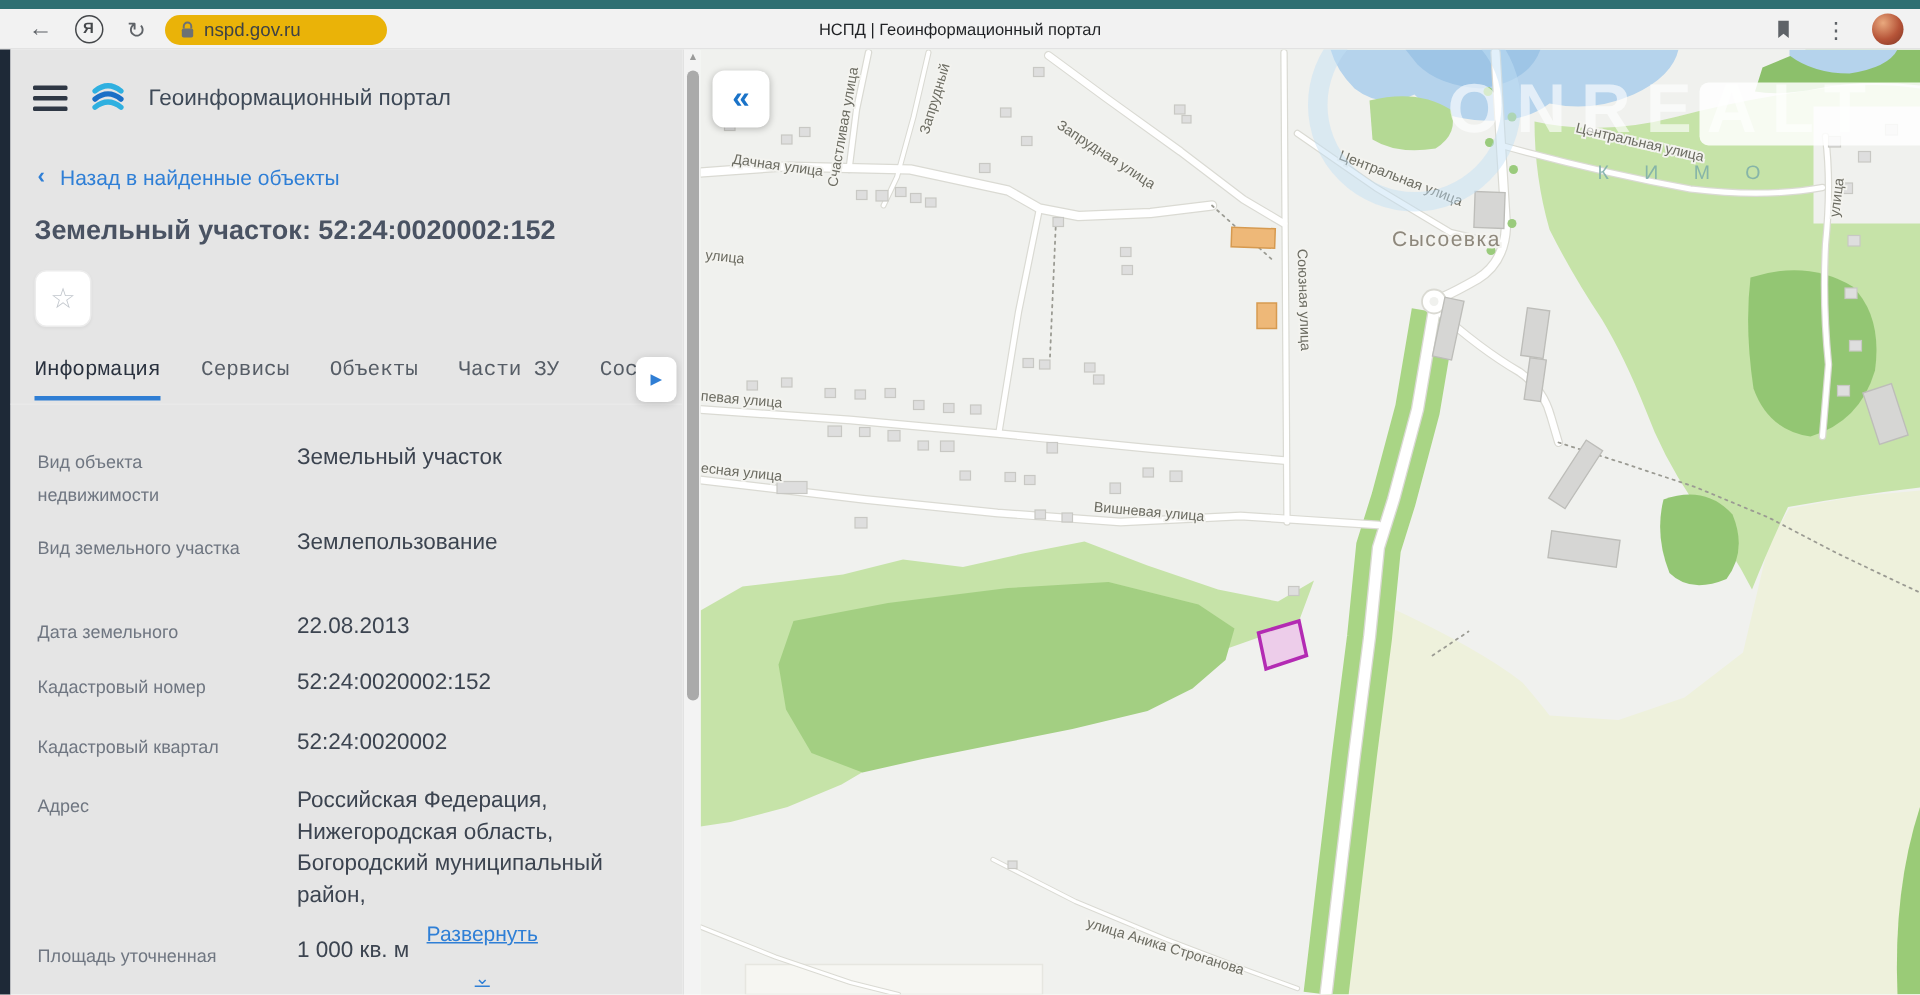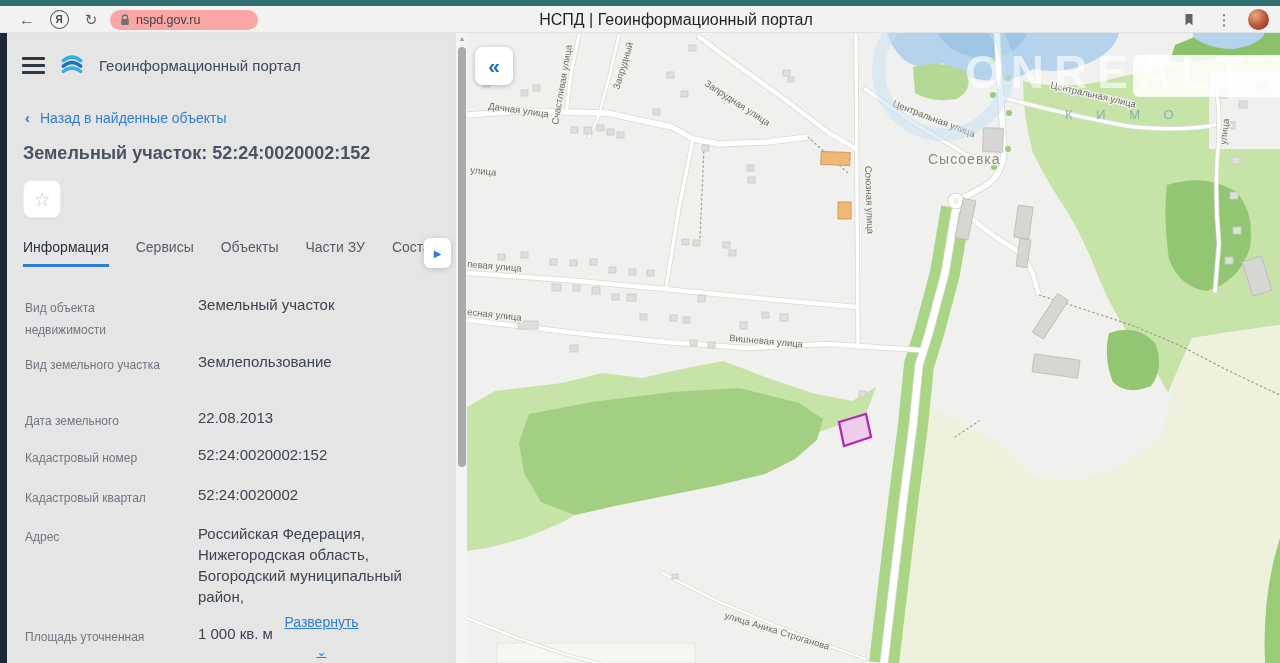--- a/index.html
+++ b/index.html
@@ -10,25 +10,25 @@
   .win-strip { position:absolute; left:0; top:0; width:1280px; height:6px; background:#2f6f72; }
   .toolbar { position:absolute; left:0; top:6px; width:1280px; height:27px; background:#f2f2f2;
     border-bottom:1px solid #e2e2e2; }
   .tb-ic { position:absolute; top:0; height:27px; display:flex; align-items:center; justify-content:center;
     color:#5f6368; font-size:15px; cursor:pointer; }
   .back-ic { left:16px; width:22px; font-size:16px; }
   .ya-ic { left:47px; width:24px; }
   .ya-circle { width:19px; height:19px; border:1.6px solid #44474a; border-radius:50%;
     display:flex; align-items:center; justify-content:center; font-size:10px; color:#44474a; font-weight:bold; }
   .rf-ic { left:80px; width:22px; font-size:15px; }
-  .url-pill { position:absolute; left:110px; top:3.5px; height:20px; width:148px; background:#fca5a5;
+  .url-pill { position:absolute; left:110px; top:3.5px; height:20px; width:148px; background:#eab308;
     border-radius:11px; display:flex; align-items:center; padding:0 10px; gap:6px; }
   .url-txt { font-size:12.5px; color:#3f4245; }
   .tab-title { position:absolute; left:50%; top:0; height:27px; transform:translateX(-50%);
-    display:flex; align-items:center; font-size:16px; color:#1f2124;margin-left:36px; }
+    display:flex; align-items:center; font-size:11px; color:#1f2124; }
   .bm-ic { left:1178px; width:22px; }
   .kebab-ic { left:1214px; width:20px; font-size:15px; letter-spacing:0; }
   .avatar { position:absolute; left:1248px; top:3px; width:21px; height:21px; border-radius:50%;
     background:radial-gradient(circle at 35% 30%, #e9a97e, #b65438 55%, #7d3423); }
 
   .content { position:absolute; left:0; top:33px; width:1280px; height:630px; }
   .edge-strip { position:absolute; left:0; top:0; width:7px; height:630px; background:#1e2937; }
 
   
   .panel { position:absolute; left:7px; top:0; width:448px; height:630px; background:#e5e5e5; overflow:hidden; }
@@ -37,21 +37,21 @@
   .burger span { display:block; height:3px; background:#2e3744; border-radius:1px; }
   .app-title { font-size:15px; color:#3e4957; }
   .back-row { position:absolute; left:18px; top:76px; display:flex; align-items:center; gap:10px;
     color:#2f7fd6; font-size:14px; cursor:pointer; }
   .back-chев { font-size:15px; font-weight:bold; }
   .page-title { position:absolute; left:16px; top:110px; font-size:18px; color:#4a5363; font-weight:700; }
   .star-btn { position:absolute; left:16px; top:147px; width:38px; height:38px; border:1px solid #ececec;
     border-radius:8px; display:flex; align-items:center; justify-content:center; font-size:19px; color:#c2c7cd;
     cursor:pointer; background:#fff; box-shadow:0 1px 2px rgba(0,0,0,.04); }
 
-  .tabs { position:absolute; left:16px; top:206px; display:flex; gap:27px; }
+  .tabs { position:absolute; left:16px; top:206px; display:flex; gap:27px;font-family:Liberation Mono, monospace; }
   .tab { font-size:14px; color:#565d66; padding-bottom:9px; cursor:pointer; white-space:nowrap; }
   .tab.active { color:#29313e; border-bottom:3px solid #2f7ed4; }
   .tabs-divider { position:absolute; left:0; top:236px; width:448px; height:1px; background:#e9e9e9; }
   .tab-scroll-btn { position:absolute; left:417px; top:205px; width:27px; height:30px; background:#fff;
     border-radius:6px; box-shadow:0 1px 6px rgba(0,0,0,.18); display:flex; align-items:center;
     justify-content:center; color:#2f7ed4; font-size:10px; cursor:pointer; z-index:3; }
 
   .frow { position:absolute; left:18px; width:420px; display:flex;gap:30px; }
   .flabel { width:143px; font-size:12px; color:#6f7681; line-height:22px; flex:none; padding-top:3px; }
   .fvalue { font-size:15px; color:#3c4450; line-height:21px; }

